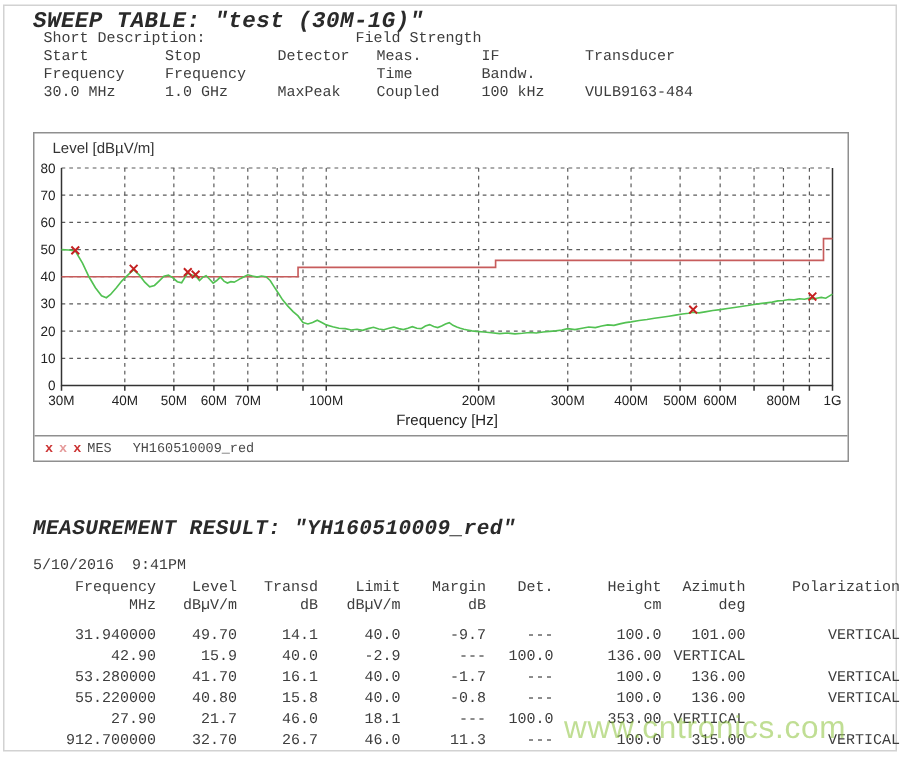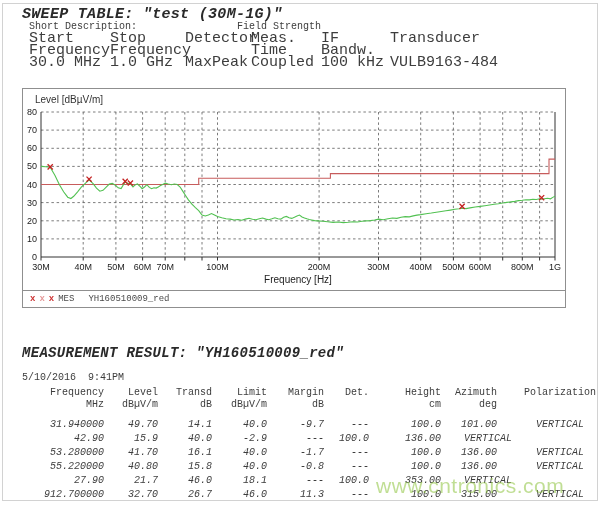--- a/index.html
+++ b/index.html
@@ -6,21 +6,21 @@
   body{
     width:600px;height:508px;position:relative;background:#ffffff;
     font-family:"Liberation Mono",monospace;color:#3d3d3d;overflow:hidden;
   }
   .frame{position:absolute;left:2px;top:3px;width:594px;height:496px;border:1px solid #d2d2d2;}
   .sweep-title{position:absolute;left:22px;top:6px;font-family:"Liberation Mono",monospace;
     font-style:italic;font-weight:bold;font-size:15px;letter-spacing:.3px;color:#2a2a2a;white-space:pre;}
   .desc-label{position:absolute;left:29px;top:21px;font-size:10px;white-space:pre;}
   .desc-value{position:absolute;left:237px;top:21px;font-size:10px;white-space:pre;}
   .sweep-grid{position:absolute;left:29px;top:33px;display:grid;
-    grid-template-columns:81px 75px 66px 70px 69px auto;font-size:15px;line-height:12px;}
+    grid-template-columns:81px 75px 66px 70px 69px auto;font-size:10px;line-height:12px;}
   .sweep-grid span{white-space:pre;}
 
   .chart-box{position:absolute;left:22px;top:88px;width:542px;height:218px;border:1px solid #8f8f8f;background:#fff;}
   .level-label{position:absolute;left:12px;top:5px;font-family:Liberation Sans, sans-serif;
     font-size:10px;color:#333;}
   .chart-svg{position:absolute;left:0;top:0;}
   .grid-line{stroke:#5b5b5b;stroke-width:.8;stroke-dasharray:2.5 2.7;fill:none;}
   .axis-line{stroke:#333;stroke-width:1;fill:none;}
   .tick-label{font-family:"Liberation Sans",sans-serif;font-size:9px;fill:#222;}
   .axis-label{font-family:"Liberation Sans",sans-serif;font-size:10px;fill:#222;}
@@ -31,23 +31,23 @@
     font-size:9px;color:#4a4a4a;}
   .legend-x{font-weight:bold;margin-right:4px;}
   .legend-label{margin-right:14px;}
 
   .result-title{position:absolute;left:22px;top:345px;font-family:"Liberation Mono",monospace;
     font-style:italic;font-weight:bold;font-size:14px;letter-spacing:.3px;color:#2a2a2a;white-space:pre;}
   .result-date{position:absolute;left:22px;top:372px;font-size:10px;white-space:pre;}
   .result-table{position:absolute;left:0;top:387px;width:600px;font-size:10px;}
   .rrow{display:grid;grid-template-columns:104px 54px 54px 55px 57px 45px 72px 56px auto;}
   .rrow span{text-align:right;white-space:pre;}
-  .rrow span:last-child{text-align:center;padding-left:23px;}
+  .rrow span:last-child{text-align:right;padding-left:7px;}
   .rhead{line-height:12px;}
-  .rdata{line-height:14px;font-style:italic;}
+  .rdata{line-height:14px;}
   .rdata:nth-of-type(3){margin-top:7px;}
 
   .watermark{position:absolute;left:376px;top:474px;font-family:"Liberation Sans",sans-serif;
     font-size:21px;letter-spacing:.5px;pointer-events:none;text-align:right;}
 </style>
 </head>
 <body>
 
 <div class="frame"></div>
 

